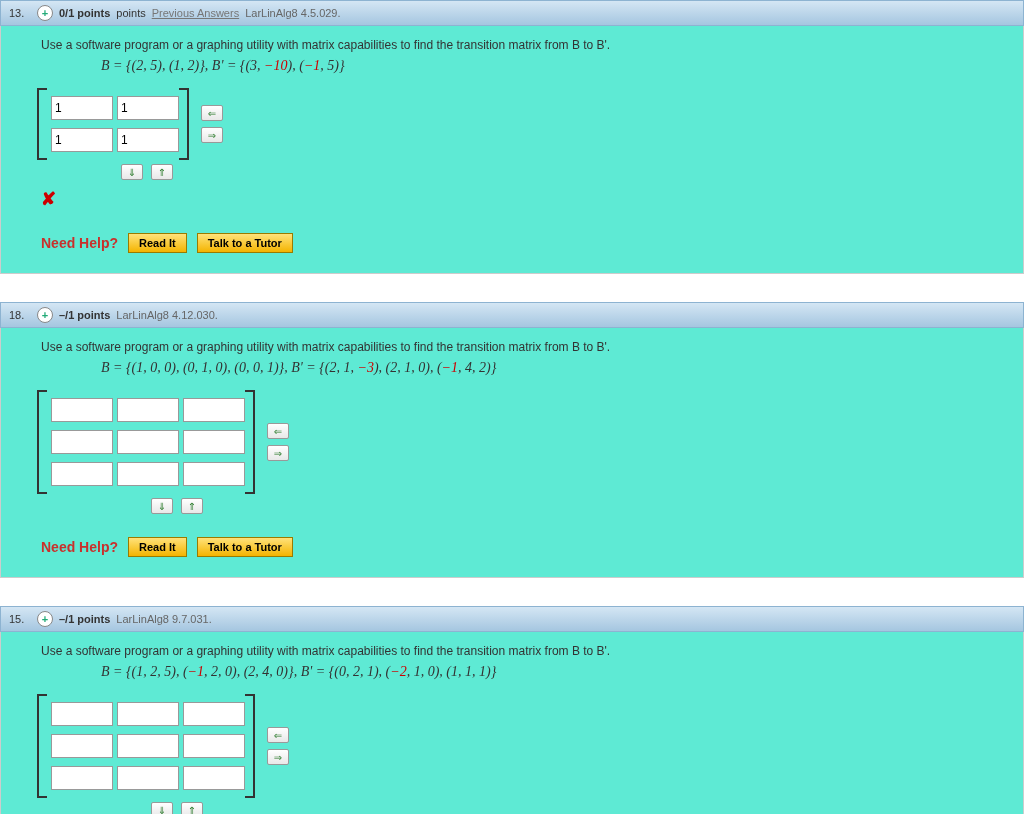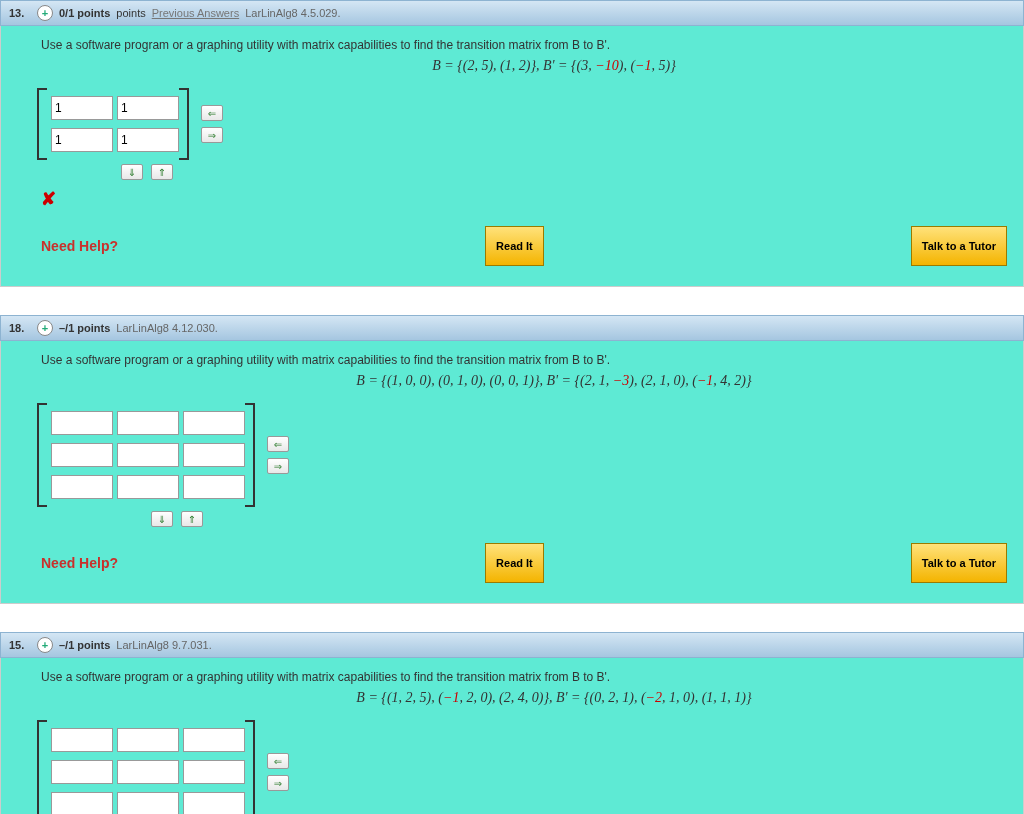--- a/index.html
+++ b/index.html
@@ -13,21 +13,21 @@
   }
   .q-header {
     background: linear-gradient(#d4e6f4, #a5c6e0);
     border: 1px solid #8db3d1;
     padding: 4px 8px;
     display: flex;
     align-items: center;
     gap: 6px;
     font-size: 11px;
   }
-  .q-header .num { font-weight: bold; color:#333; min-width:22px; }
+  .q-header .num { font-weight: normal; color:#333; min-width:22px; }
   .expand-icon {
     width:14px; height:14px; border:1px solid #888; border-radius:50%;
     display:inline-flex; align-items:center; justify-content:center;
     background:#fff; color:#2a7; font-weight:bold; font-size:11px;
     cursor:pointer;
   }
   .points { font-weight:bold; color:#333;text-align:center; }
   .prev-ans { color:#777; text-decoration:underline; cursor:pointer; }
   .ref { color:#666; }
   .q-body {
@@ -35,21 +35,20 @@
     padding: 12px 16px 20px 40px;
     margin-bottom: 28px;
     background:#5eead4;
   }
   .prompt { color:#333; margin-bottom:6px; }
   .basis {
     font-style: italic;
     font-family: "Times New Roman", serif;
     font-size:14px;
     margin: 4px 0 14px 60px;
-    text-align: center;
   }
   .basis .neg { color:#c00; }
   .matrix-area { display:flex; align-items:center; gap:16px; }
   .matrix {
     display:inline-grid;
     gap:8px;
     padding: 8px 10px;
     position:relative;
   }
   .matrix-2 { grid-template-columns: repeat(2, 58px); }
@@ -72,26 +71,26 @@
     width:20px; height:14px;
     background: linear-gradient(#fff,#e8e8e8);
     border:1px solid #999;
     border-radius:2px;
     display:inline-flex; align-items:center; justify-content:center;
     color:#2a7a2a; font-size:10px; cursor:pointer;
   }
   .row-arrows { margin-left:80px; margin-top:4px; display:flex; gap:8px; }
   .row-arrows.wide { margin-left:110px; }
   .x-mark { color:#c00; font-weight:bold; font-size:18px; margin:8px 0 4px 0; }
-  .help-row { display:flex; align-items:center; margin-top:16px;justify-content:space-between; }
+  .help-row { display:flex; align-items:center; gap:10px; margin-top:23px; }
   .help-label { color:#c9302c; font-weight:bold; font-size:14px; }
   .help-btn {
     background: linear-gradient(#ffe27a,#f4b400);
     border:1px solid #9a7b00;
-    padding:13px 10px;
+    padding:3px 10px;
     font-size:11px; font-weight:bold;
     color:#000; cursor:pointer;
   }
   .bottom-bar { height:10px; background:#000; }
 </style>
 </head>
 <body>
 
 <div class="q-header">
   <span class="num">13.</span>

